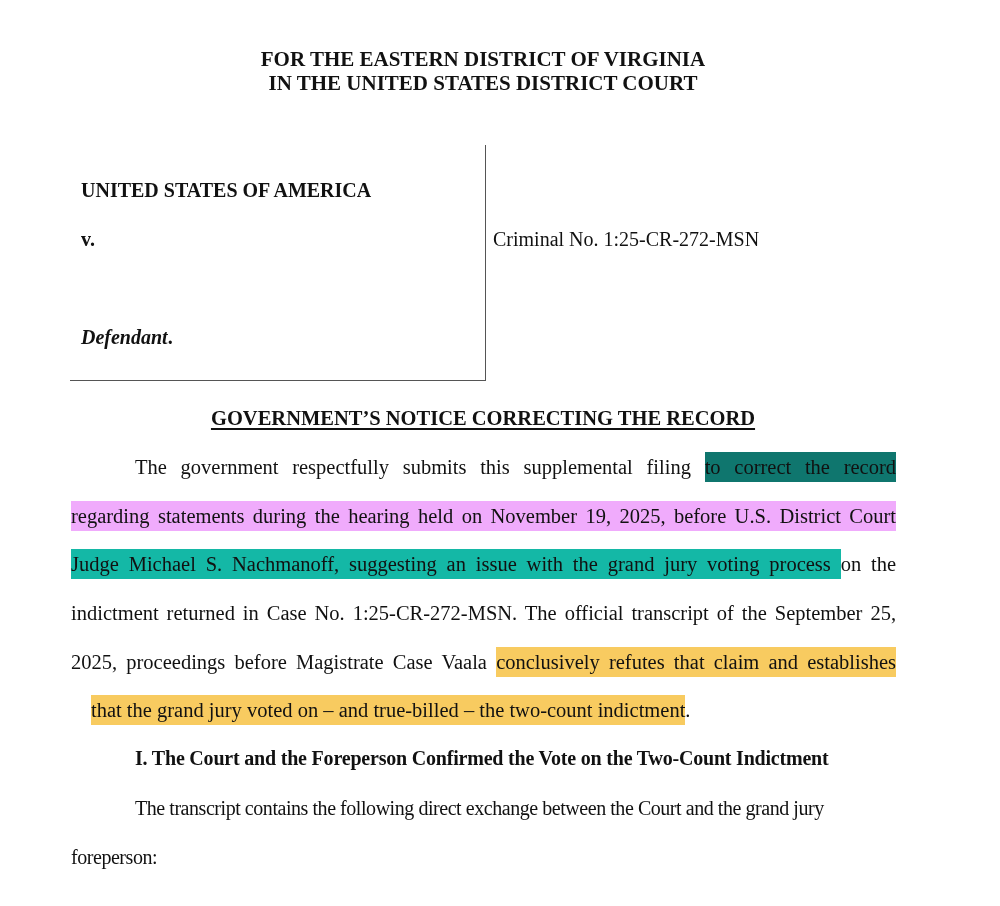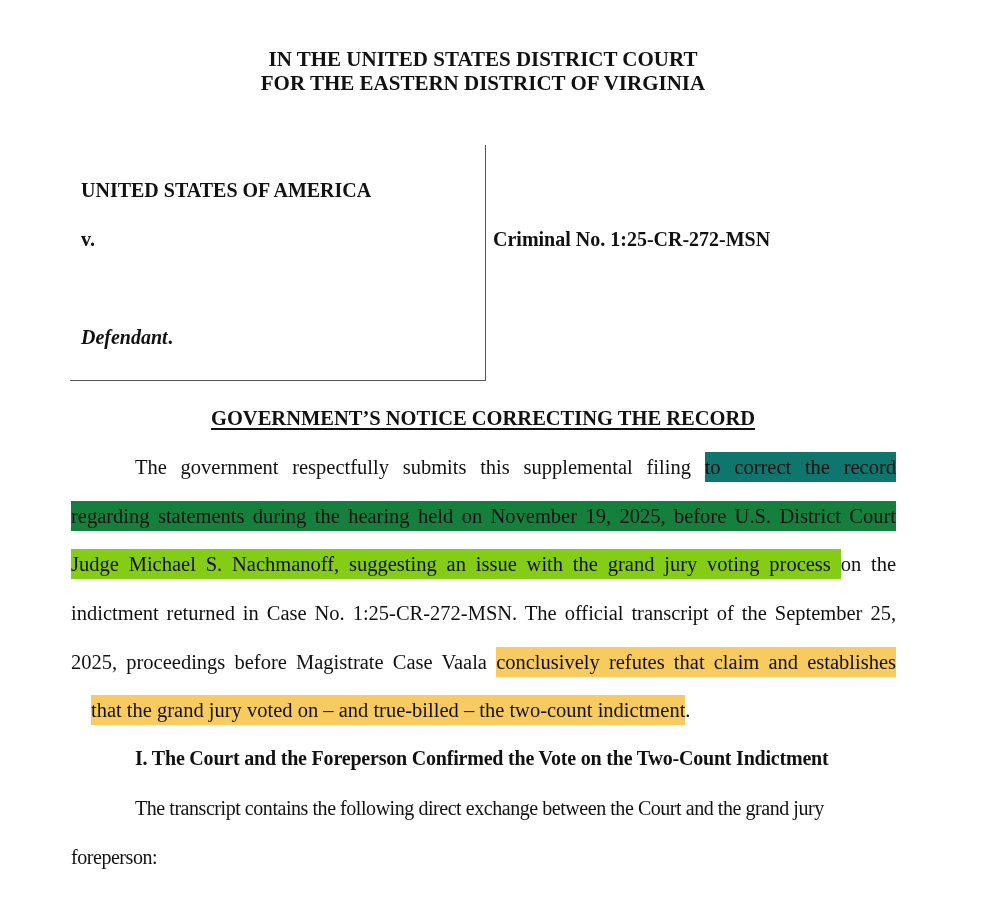--- a/index.html
+++ b/index.html
@@ -42,21 +42,21 @@
       left: 11px;
       font-weight: bold;
       font-size: 20px;
       line-height: 24px;
       white-space: nowrap;
     }
     .case-number {
       position: absolute;
       left: 493px;
       top: 227px;
-      font-weight: bold;
+      font-weight: normal;
       font-size: 20px;
       line-height: 24px;
       white-space: nowrap;
     }
     .doc-title {
       position: absolute;
       left: 0;
       top: 406px;
       width: 966px;
       text-align: center;
@@ -102,41 +102,41 @@
       font-size: 20px;
       line-height: 24px;
       white-space: nowrap;
       letter-spacing: -0.45px;
     }
   </style>
 </head>
 <body>
 
 <div class="court-header">
+  <div>FOR THE EASTERN DISTRICT OF VIRGINIA</div>
   <div>IN THE UNITED STATES DISTRICT COURT</div>
-  <div>FOR THE EASTERN DISTRICT OF VIRGINIA</div>
 </div>
 
 <div class="caption-box">
   <div class="caption-line" style="top:33px;">UNITED STATES OF AMERICA</div>
   <div class="caption-line" style="top:82px;">v.</div>
   <div class="caption-line" style="top:180px;"><i>Defendant</i><span>.</span></div>
 </div>
 
 <div class="case-number">Criminal No. 1:25-CR-272-MSN</div>
 
 <div class="doc-title">
   <span>GOVERNMENT’S NOTICE CORRECTING THE RECORD</span>
 </div>
 
 <div class="line indent" style="top:449px;"><span>The government respectfully submits this supplemental filing </span><span class="hl" style="background: #0f766e;">to correct the record</span></div>
 
-<div class="line" style="top:498px;"><span class="hl" style="background: #15803d; margin-top: 14px;">regarding statements during the hearing held on November 19, 2025, before U.S. District Court</span></div>
+<div class="line" style="top:498px;"><span class="hl" style="background: #f0abfc; margin-top: 14px;">regarding statements during the hearing held on November 19, 2025, before U.S. District Court</span></div>
 
-<div class="line" style="top:546px;"><span class="hl" style="background: #84cc16;">Judge Michael S. Nachmanoff, suggesting an issue with the grand jury voting process </span><span>on the</span></div>
+<div class="line" style="top:546px;"><span class="hl" style="background: #14b8a6;">Judge Michael S. Nachmanoff, suggesting an issue with the grand jury voting process </span><span>on the</span></div>
 
 <div class="line" style="top:595px;"><span>indictment returned in Case No. 1:25-CR-272-MSN. The official transcript of the September 25,</span></div>
 
 <div class="line" style="top:644px;"><span>2025, proceedings before Magistrate Case Vaala </span><span class="hl" style="background: rgb(248, 203, 96);">conclusively refutes that claim and establishes</span></div>
 
 <div class="line last" style="top:692px;"><span class="hl" style="background: rgb(248, 203, 96);">that the grand jury voted on – and true-billed – the two-count indictment</span><span>.</span></div>
 
 <div class="section-heading">I. The Court and the Foreperson Confirmed the Vote on the Two-Count Indictment</div>
 
 <div class="body2" style="top:796px; left:135px;">The transcript contains the following direct exchange between the Court and the grand jury</div>

